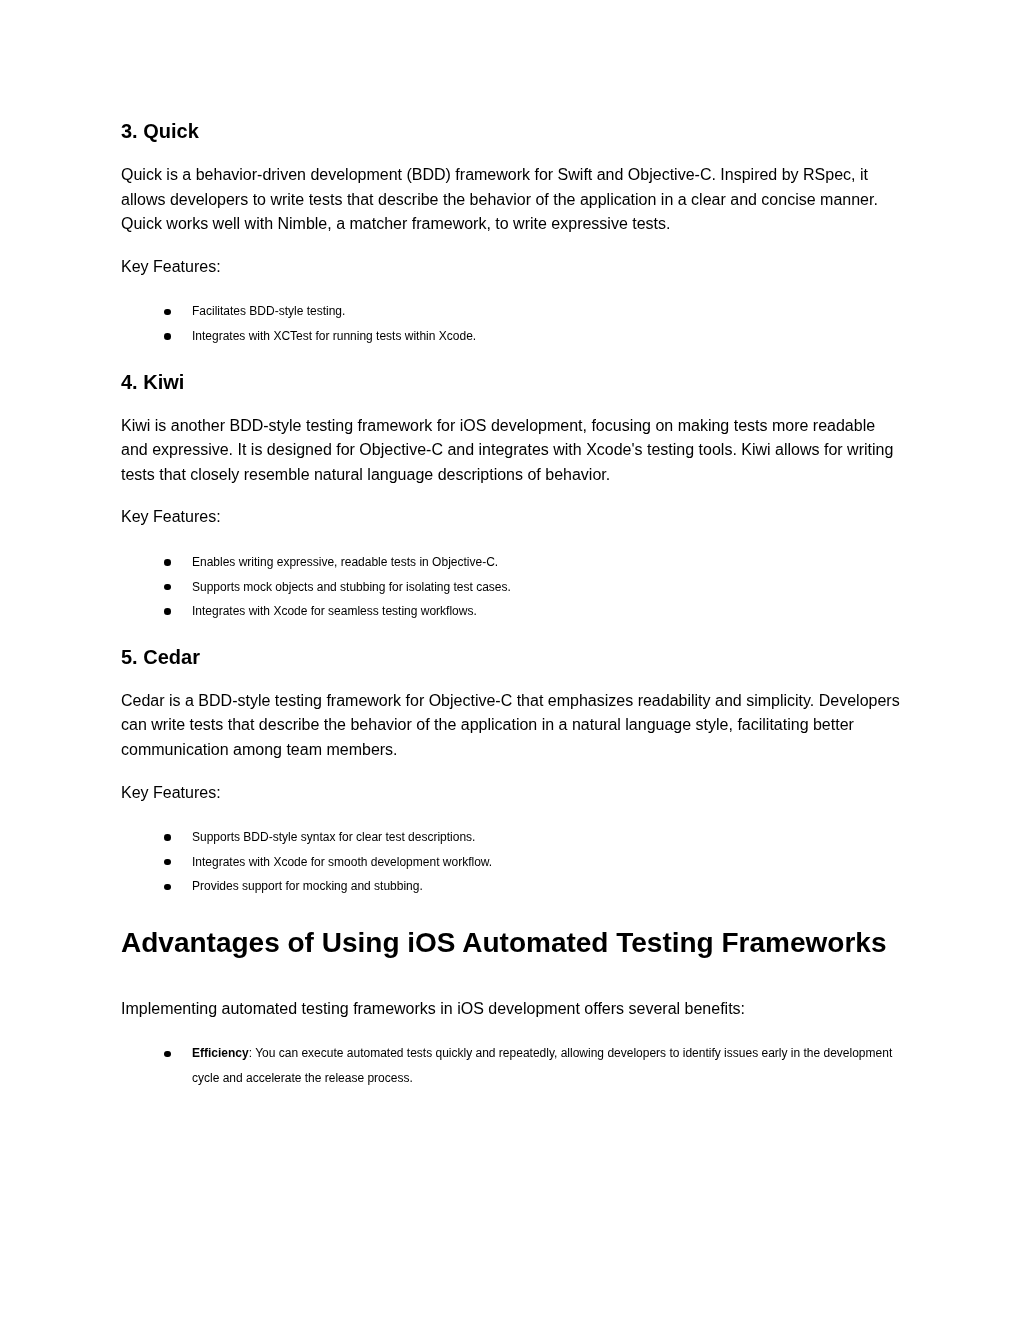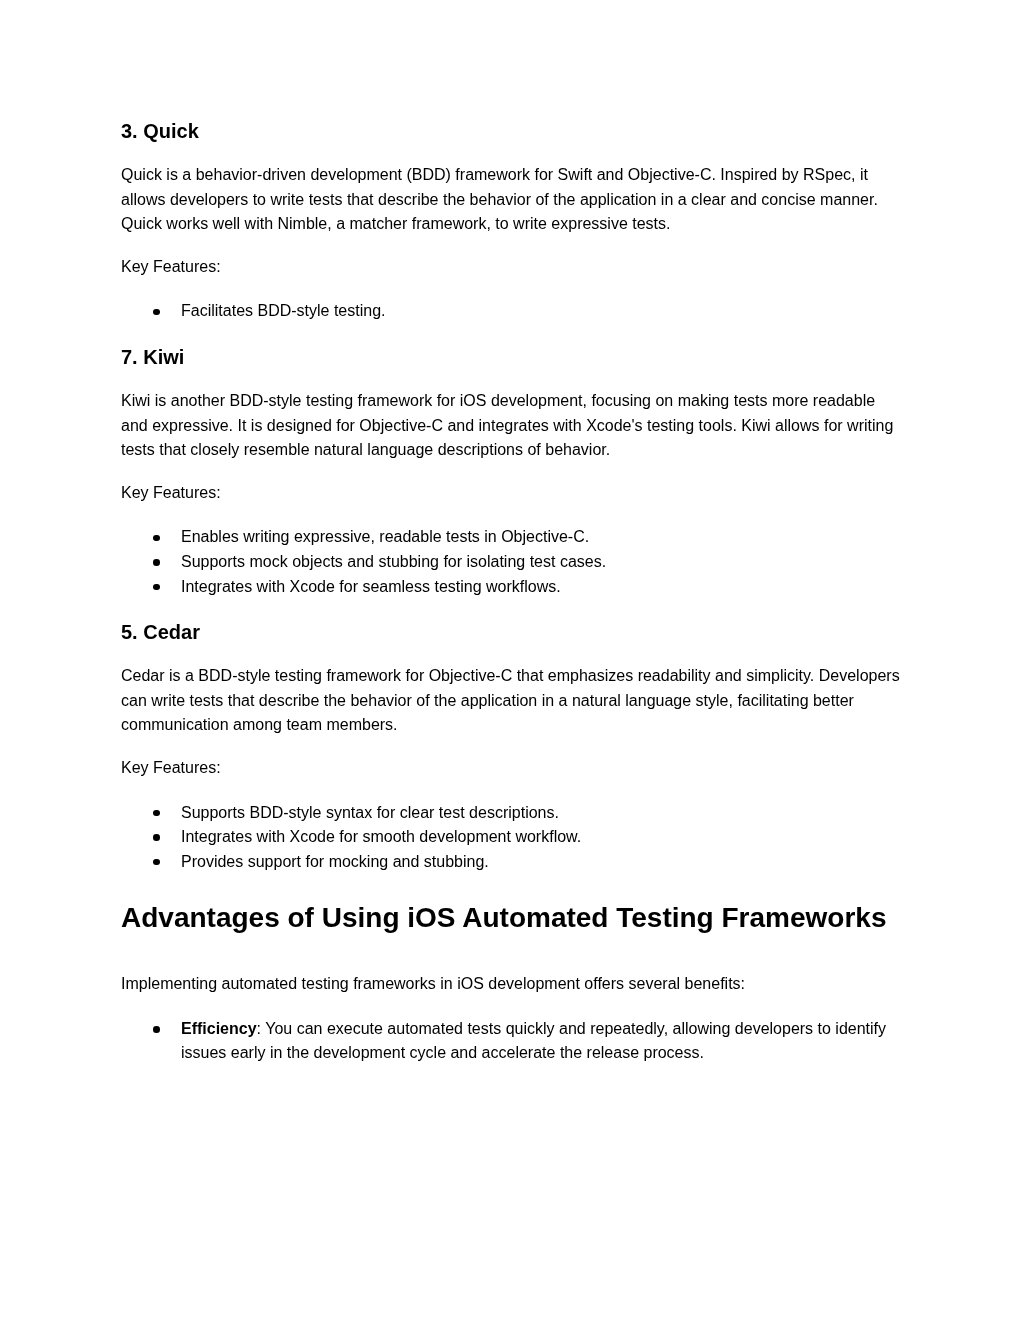--- a/index.html
+++ b/index.html
@@ -45,22 +45,23 @@
     line-height: 24.6px;
     margin-top: 36px;
   }
   ul.bullets {
     list-style: none;
     margin-top: 20px;
     padding-left: 60px;
   }
   ul.bullets li {
     position: relative;
-    font-size: 16px;
+    font-size: 12px;
     line-height: 24.6px;
+    margin-left: 11px;
   }
   ul.bullets li::before {
     content: "";
     position: absolute;
     left: -28px;
     top: 9.3px;
     width: 6.5px;
     height: 6.5px;
     border-radius: 50%;
     background: #000000;
@@ -70,23 +71,24 @@
 </head>
 <body>
 
 <div class="page">
 
   <h2 class="h3">3. Quick</h2>
   <p class="para">Quick is a behavior-driven development (BDD) framework for Swift and Objective-C. Inspired by RSpec, it allows developers to write tests that describe the behavior of the application in a clear and concise manner. Quick works well with Nimble, a matcher framework, to write expressive tests.</p>
   <p class="bold-label">Key Features:</p>
   <ul class="bullets">
     <li>Facilitates BDD-style testing.</li>
+    <li>Integrates with XCTest for running tests within Xcode.</li>
   </ul>
 
-  <h2 class="h3">7. Kiwi</h2>
+  <h2 class="h3">4. Kiwi</h2>
   <p class="para">Kiwi is another BDD-style testing framework for iOS development, focusing on making tests more readable and expressive. It is designed for Objective-C and integrates with Xcode's testing tools. Kiwi allows for writing tests that closely resemble natural language descriptions of behavior.</p>
   <p class="bold-label">Key Features:</p>
   <ul class="bullets">
     <li>Enables writing expressive, readable tests in Objective-C.</li>
     <li>Supports mock objects and stubbing for isolating test cases.</li>
     <li>Integrates with Xcode for seamless testing workflows.</li>
   </ul>
 
   <h2 class="h3">5. Cedar</h2>
   <p class="para">Cedar is a BDD-style testing framework for Objective-C that emphasizes readability and simplicity. Developers can write tests that describe the behavior of the application in a natural language style, facilitating better communication among team members.</p>

